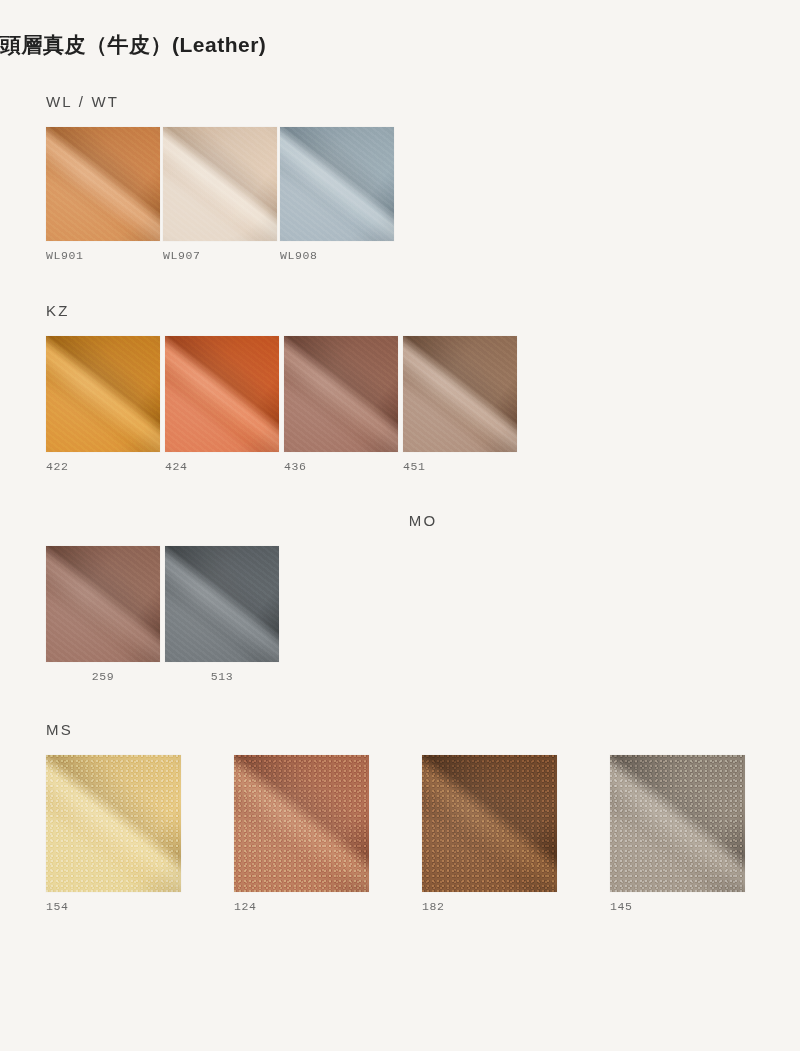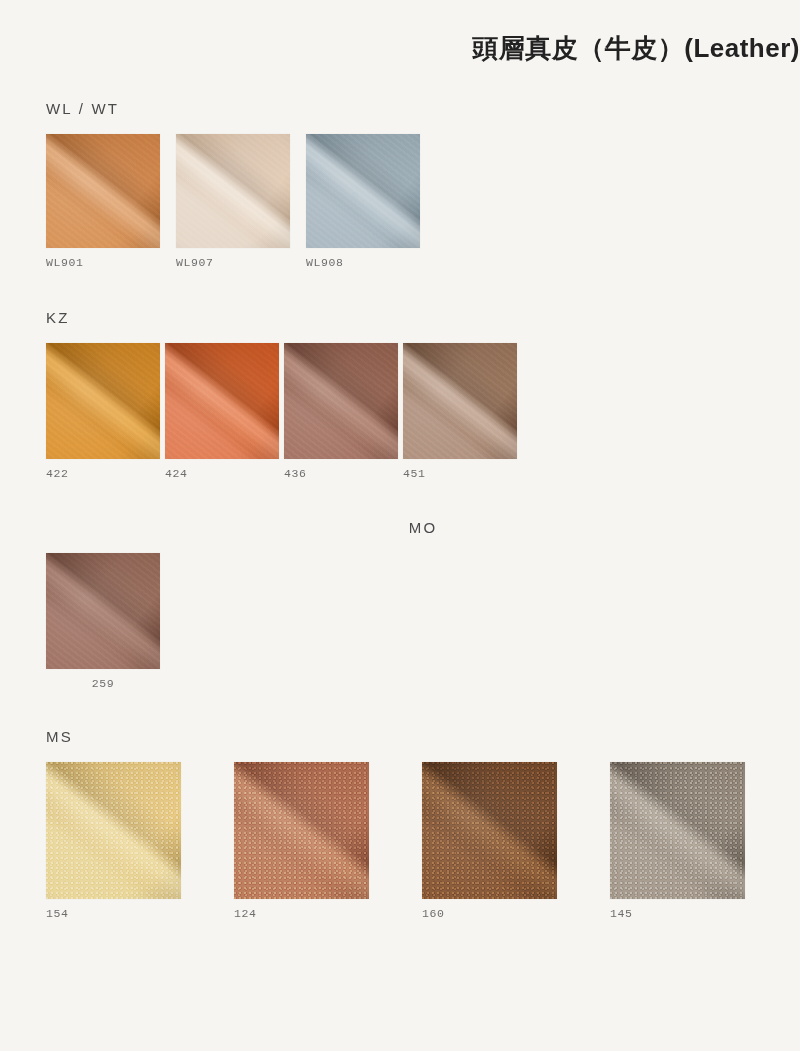--- a/index.html
+++ b/index.html
@@ -11,22 +11,22 @@
     width: 800px;
     height: 1051px;
     background: #f7f5f2;
     font-family: "Liberation Sans", "DejaVu Sans", sans-serif;
     color: #3a3a3a;
     overflow: hidden;
     position: relative;
   }
 
   .page-title {
-    text-align: right;
-    font-size: 26px;
+    text-align: left;
+    font-size: 21px;
     font-weight: 700;
     letter-spacing: 0.5px;
     color: #222222;
     margin: 0;
     padding-top: 31px;
     font-family: "Liberation Sans", "DejaVu Sans", sans-serif;
   }
 
   .sections {
     padding: 0 0 0 0;
@@ -71,21 +71,21 @@
   .swatch-label {
     font-size: 11.5px;
     letter-spacing: 0.6px;
     color: #6d6d6d;
     margin-top: 8px;
     font-family: "Liberation Mono", "DejaVu Sans Mono", monospace;
   }
 
   
   .sec-wl .swatch-img { width: 114px; height: 114px; }
-  .sec-wl .swatch-cell + .swatch-cell { margin-left: 16px; }
+  .sec-wl .swatch-cell + .swatch-cell { margin-left: 3px; }
 
   .sec-kz .swatch-img { width: 114px; height: 116px; }
   .sec-kz .swatch-cell + .swatch-cell { margin-left: 5px; }
 
   .sec-mo .swatch-img { width: 114px; height: 116px; }
   .sec-mo .swatch-cell + .swatch-cell { margin-left: 5px; }
 
   .sec-ms .swatch-img { width: 135px; height: 137px; }
   .sec-ms .swatch-cell + .swatch-cell { margin-left: 7px; padding-left: 46px; }
 
@@ -192,20 +192,30 @@
         <div class="swatch-cell">
           <div class="swatch-img" style="background: rgb(140, 98, 82);">
             <div class="fold-base" style="background: linear-gradient(128deg, rgb(109, 70, 56) 0%, rgb(140, 98, 82) 38%, rgb(150, 108, 92) 70%, rgb(109, 70, 56) 100%);"></div>
             <div class="fold-upper" style="background: linear-gradient(38deg, rgb(163, 120, 106) 0%, rgb(163, 120, 106) 30%, rgba(255, 255, 255, 0) 52%);"></div>
             <div class="fold-crease" style="background: linear-gradient(38deg, rgba(0, 0, 0, 0) 36%, rgb(171, 131, 117) 47%, rgb(171, 131, 117) 51%, rgba(0, 0, 0, 0.1) 58%, rgba(0, 0, 0, 0) 72%); opacity: 0.85;"></div>
             <div class="grain" style="opacity: 0.18; background-image: repeating-linear-gradient(38deg, rgba(255, 255, 255, 0.18) 0px, rgba(255, 255, 255, 0.18) 2px, rgba(0, 0, 0, 0.1) 2px, rgba(0, 0, 0, 0.1) 5px);"></div>
             <div class="vig" style="background: radial-gradient(120% 110% at 35% 40%, rgba(255, 255, 255, 0.1) 0%, rgba(0, 0, 0, 0) 55%, rgba(0, 0, 0, 0.16) 100%);"></div>
           </div>
           <div class="swatch-label">259</div>
         </div>
+        <div class="swatch-cell">
+          <div class="swatch-img" style="background: rgb(86, 92, 96);">
+            <div class="fold-base" style="background: linear-gradient(128deg, rgb(65, 70, 73) 0%, rgb(86, 92, 96) 38%, rgb(96, 102, 106) 70%, rgb(65, 70, 73) 100%);"></div>
+            <div class="fold-upper" style="background: linear-gradient(38deg, rgb(118, 124, 128) 0%, rgb(118, 124, 128) 30%, rgba(255, 255, 255, 0) 52%);"></div>
+            <div class="fold-crease" style="background: linear-gradient(38deg, rgba(0, 0, 0, 0) 36%, rgb(139, 145, 149) 47%, rgb(139, 145, 149) 51%, rgba(0, 0, 0, 0.1) 58%, rgba(0, 0, 0, 0) 72%); opacity: 0.85;"></div>
+            <div class="grain" style="opacity: 0.18; background-image: repeating-linear-gradient(38deg, rgba(255, 255, 255, 0.18) 0px, rgba(255, 255, 255, 0.18) 2px, rgba(0, 0, 0, 0.1) 2px, rgba(0, 0, 0, 0.1) 5px);"></div>
+            <div class="vig" style="background: radial-gradient(120% 110% at 35% 40%, rgba(255, 255, 255, 0.1) 0%, rgba(0, 0, 0, 0) 55%, rgba(0, 0, 0, 0.16) 100%);"></div>
+          </div>
+          <div class="swatch-label">513</div>
+        </div>
       </div>
   </div>
 
   <div class="section sec-ms">
     <div class="section-label">MS</div>
     <div class="swatch-row">
         <div class="swatch-cell">
           <div class="swatch-img" style="background: rgb(221, 192, 124);">
             <div class="fold-base" style="background: linear-gradient(128deg, rgb(201, 170, 102) 0%, rgb(221, 192, 124) 38%, rgb(231, 202, 134) 70%, rgb(201, 170, 102) 100%);"></div>
             <div class="fold-upper" style="background: linear-gradient(38deg, rgb(233, 215, 156) 0%, rgb(233, 215, 156) 30%, rgba(255, 255, 255, 0) 52%);"></div>
@@ -226,21 +236,21 @@
           <div class="swatch-label">124</div>
         </div>
         <div class="swatch-cell">
           <div class="swatch-img" style="background: rgb(109, 68, 39);">
             <div class="fold-base" style="background: linear-gradient(128deg, rgb(84, 51, 28) 0%, rgb(109, 68, 39) 38%, rgb(119, 78, 49) 70%, rgb(84, 51, 28) 100%);"></div>
             <div class="fold-upper" style="background: linear-gradient(38deg, rgb(138, 91, 57) 0%, rgb(138, 91, 57) 30%, rgba(255, 255, 255, 0) 52%);"></div>
             <div class="fold-crease" style="background: linear-gradient(38deg, rgba(0, 0, 0, 0) 36%, rgb(150, 102, 63) 47%, rgb(150, 102, 63) 51%, rgba(0, 0, 0, 0.1) 58%, rgba(0, 0, 0, 0) 72%); opacity: 0.85;"></div>
             <div class="grain" style="background-image: radial-gradient(circle at 1px 1px, rgba(255, 255, 255, 0.55) 0.9px, rgba(0, 0, 0, 0.3) 1.6px, rgba(0, 0, 0, 0) 2.1px), radial-gradient(circle at 3px 4px, rgba(255, 255, 255, 0.4) 0.8px, rgba(0, 0, 0, 0.24) 1.5px, rgba(0, 0, 0, 0) 2px); background-size: 5px 5px, 7px 6px; background-position: 0px 0px, 2px 3px;"></div>
             <div class="vig" style="background: radial-gradient(120% 110% at 35% 40%, rgba(255, 255, 255, 0.1) 0%, rgba(0, 0, 0, 0) 55%, rgba(0, 0, 0, 0.16) 100%);"></div>
           </div>
-          <div class="swatch-label">160</div>
+          <div class="swatch-label">182</div>
         </div>
         <div class="swatch-cell">
           <div class="swatch-img" style="background: rgb(139, 128, 115);">
             <div class="fold-base" style="background: linear-gradient(128deg, rgb(108, 98, 88) 0%, rgb(139, 128, 115) 38%, rgb(149, 138, 125) 70%, rgb(108, 98, 88) 100%);"></div>
             <div class="fold-upper" style="background: linear-gradient(38deg, rgb(167, 156, 143) 0%, rgb(167, 156, 143) 30%, rgba(255, 255, 255, 0) 52%);"></div>
             <div class="fold-crease" style="background: linear-gradient(38deg, rgba(0, 0, 0, 0) 36%, rgb(181, 171, 158) 47%, rgb(181, 171, 158) 51%, rgba(0, 0, 0, 0.1) 58%, rgba(0, 0, 0, 0) 72%); opacity: 0.85;"></div>
             <div class="grain" style="background-image: radial-gradient(circle at 1px 1px, rgba(255, 255, 255, 0.55) 0.9px, rgba(0, 0, 0, 0.3) 1.6px, rgba(0, 0, 0, 0) 2.1px), radial-gradient(circle at 3px 4px, rgba(255, 255, 255, 0.4) 0.8px, rgba(0, 0, 0, 0.24) 1.5px, rgba(0, 0, 0, 0) 2px); background-size: 5px 5px, 7px 6px; background-position: 0px 0px, 2px 3px;"></div>
             <div class="vig" style="background: radial-gradient(120% 110% at 35% 40%, rgba(255, 255, 255, 0.1) 0%, rgba(0, 0, 0, 0) 55%, rgba(0, 0, 0, 0.16) 100%);"></div>
           </div>
           <div class="swatch-label">145</div>

